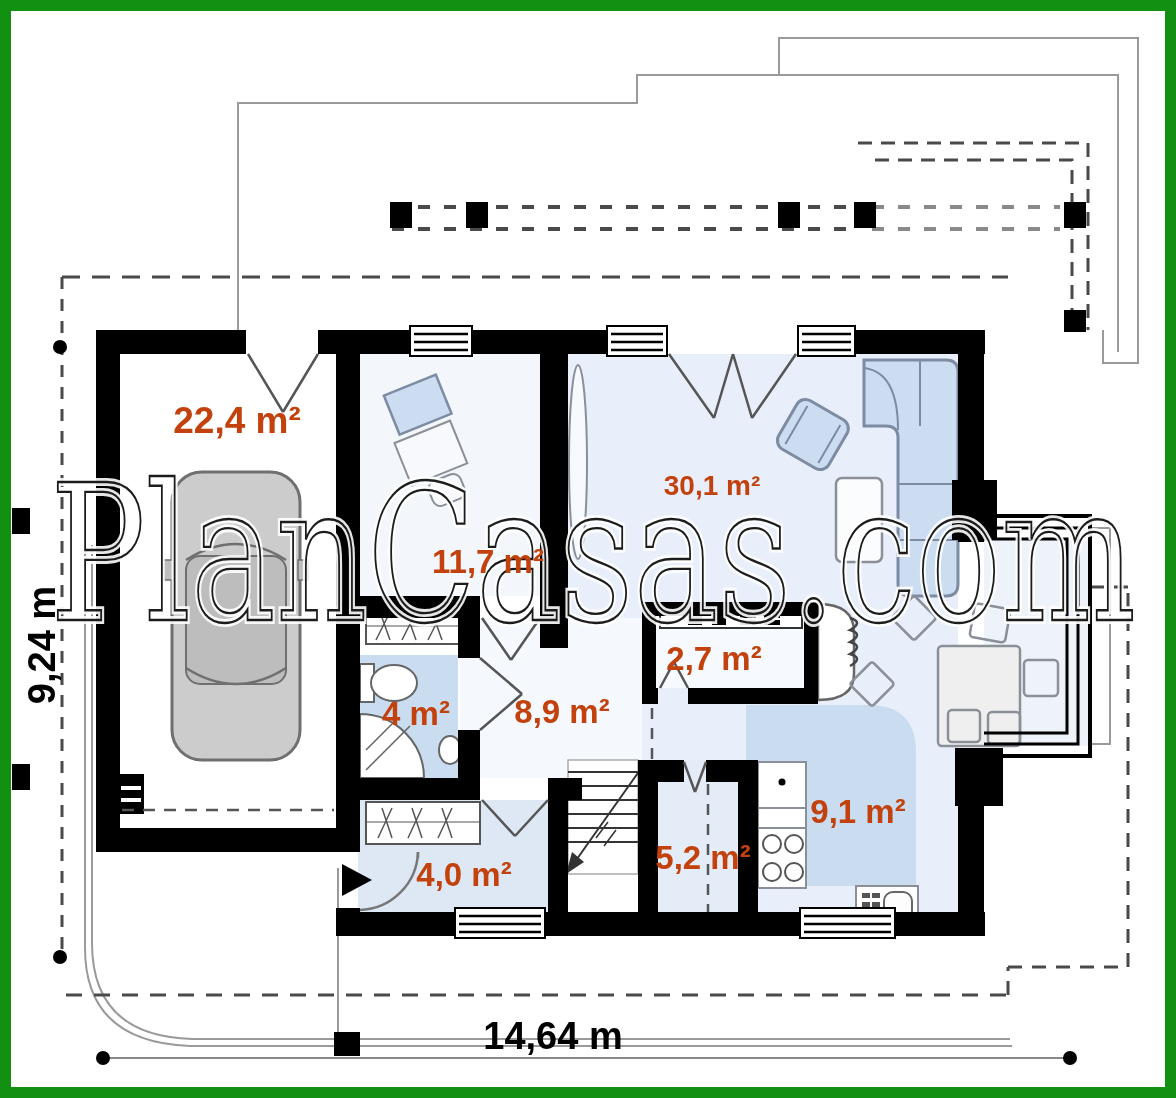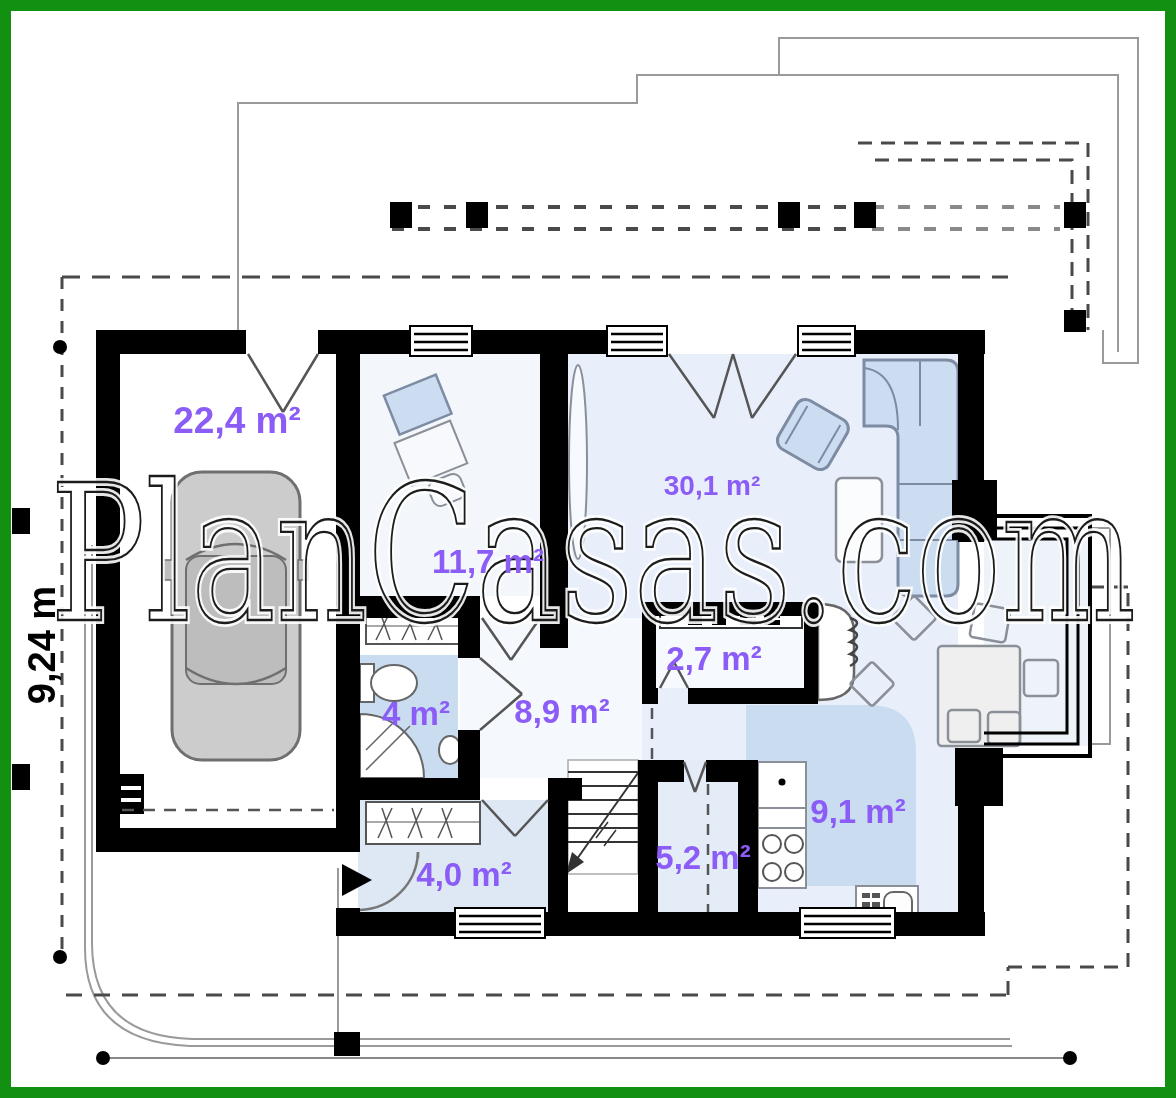--- a/index.html
+++ b/index.html
@@ -1,20 +1,20 @@
 <!DOCTYPE html>
 <html><head>
 <meta charset="utf-8">
 <style>
   html,body{margin:0;padding:0;background:#fff;}
   .stage{position:relative;width:1176px;height:1098px;overflow:hidden;background:#fff;
          font-family:"Liberation Sans",sans-serif;}
   .stage svg{position:absolute;left:0;top:0;}
   .arealabel{position:absolute;transform:translate(-50%,-50%);
-             font-weight:bold;font-size:33px;color:#8b5cf6;white-space:nowrap;
+             font-weight:bold;font-size:33px;color:#c2410c;white-space:nowrap;
              letter-spacing:0px;}
   .dimlabel{position:absolute;transform:translate(-50%,-50%);
             font-weight:bold;font-size:38px;color:#000;white-space:nowrap;}
   .dimlabel.vert{transform:translate(-50%,-50%) rotate(-90deg);}
   .watermark-stroke{font-family:"DejaVu Serif",serif;}
 </style>
 </head>
 <body>
 
 <div class="stage">
@@ -279,14 +279,15 @@
   <div class="arealabel" style="left:488px;top:562px;">11,7 m²</div>
   <div class="arealabel" style="left:712px;top:486px;font-size:28px;">30,1 m²</div>
   <div class="arealabel" style="left:714px;top:659px;">2,7 m²</div>
   <div class="arealabel" style="left:416px;top:714px;">4 m²</div>
   <div class="arealabel" style="left:562px;top:700px;margin-top:12px;">8,9 m²</div>
   <div class="arealabel" style="left:464px;top:875px;">4,0 m²</div>
   <div class="arealabel" style="left:703px;top:858px;">5,2 m²</div>
   <div class="arealabel" style="left:858px;top:812px;">9,1 m²</div>
 
   <div class="dimlabel vert" style="left:42px;top:645px;">9,24 m</div>
+  <div class="dimlabel" style="left:553px;top:1036px;">14,64 m</div>
 
 </div>
 
 </body></html>

